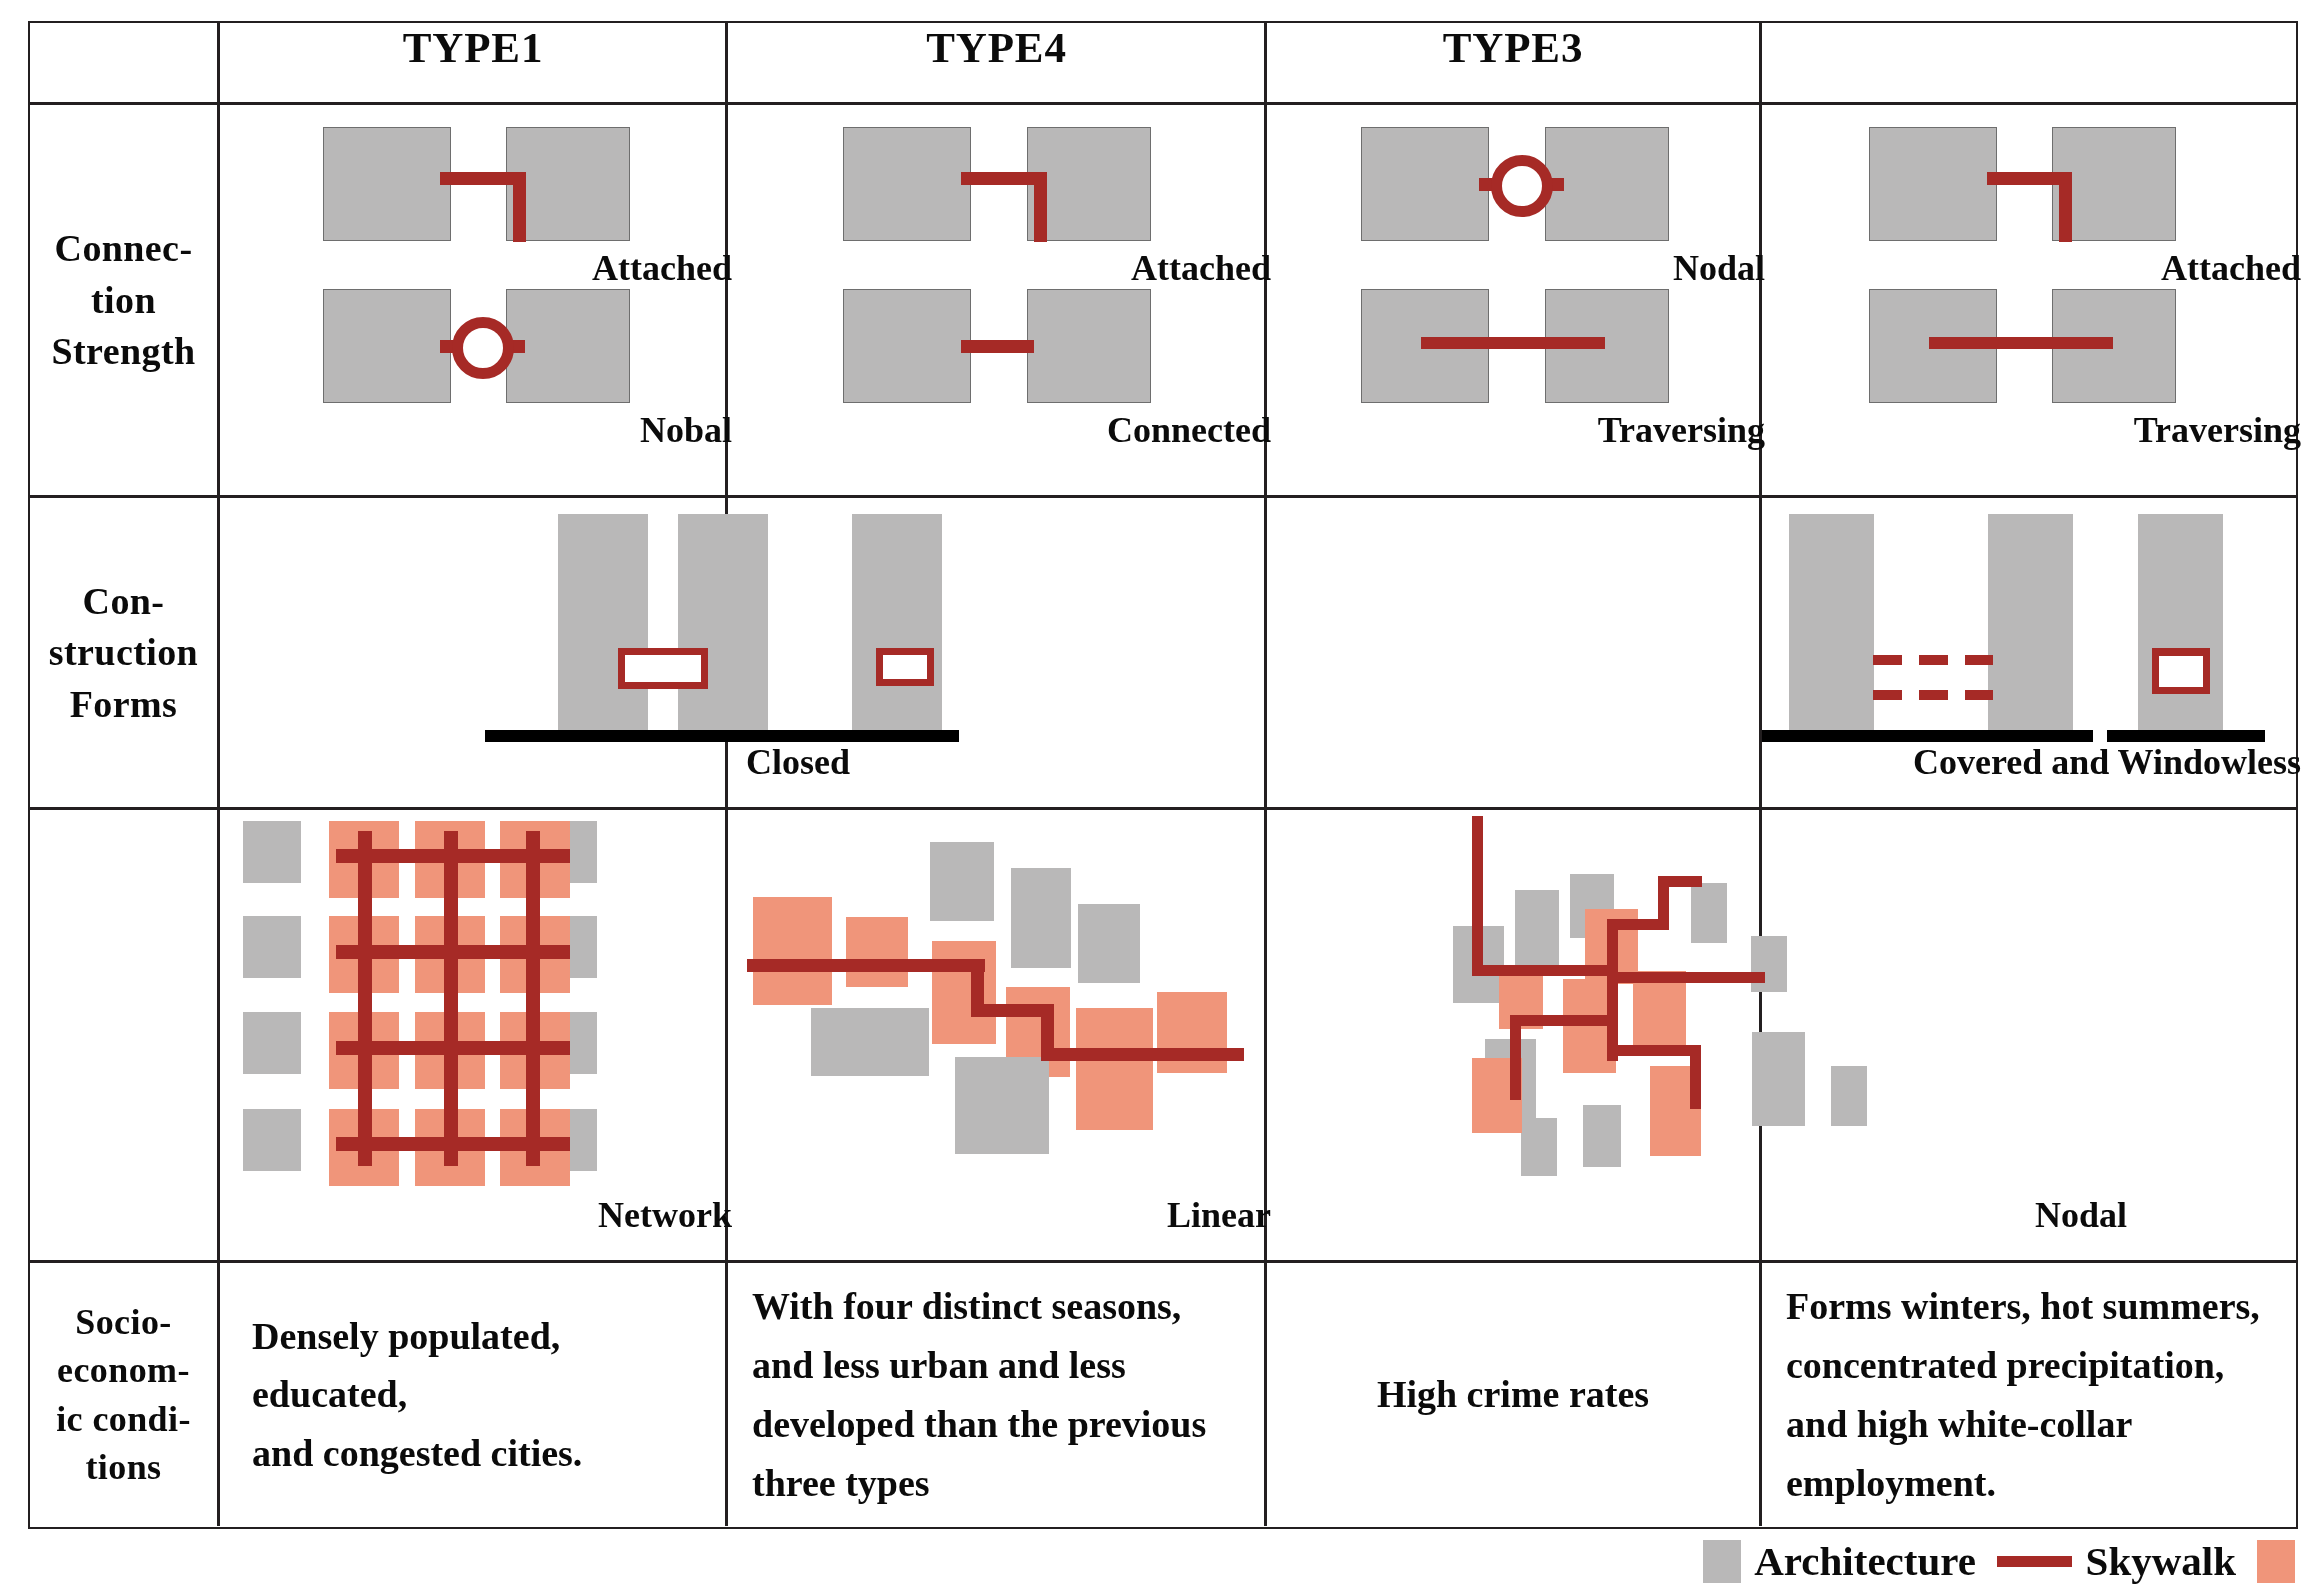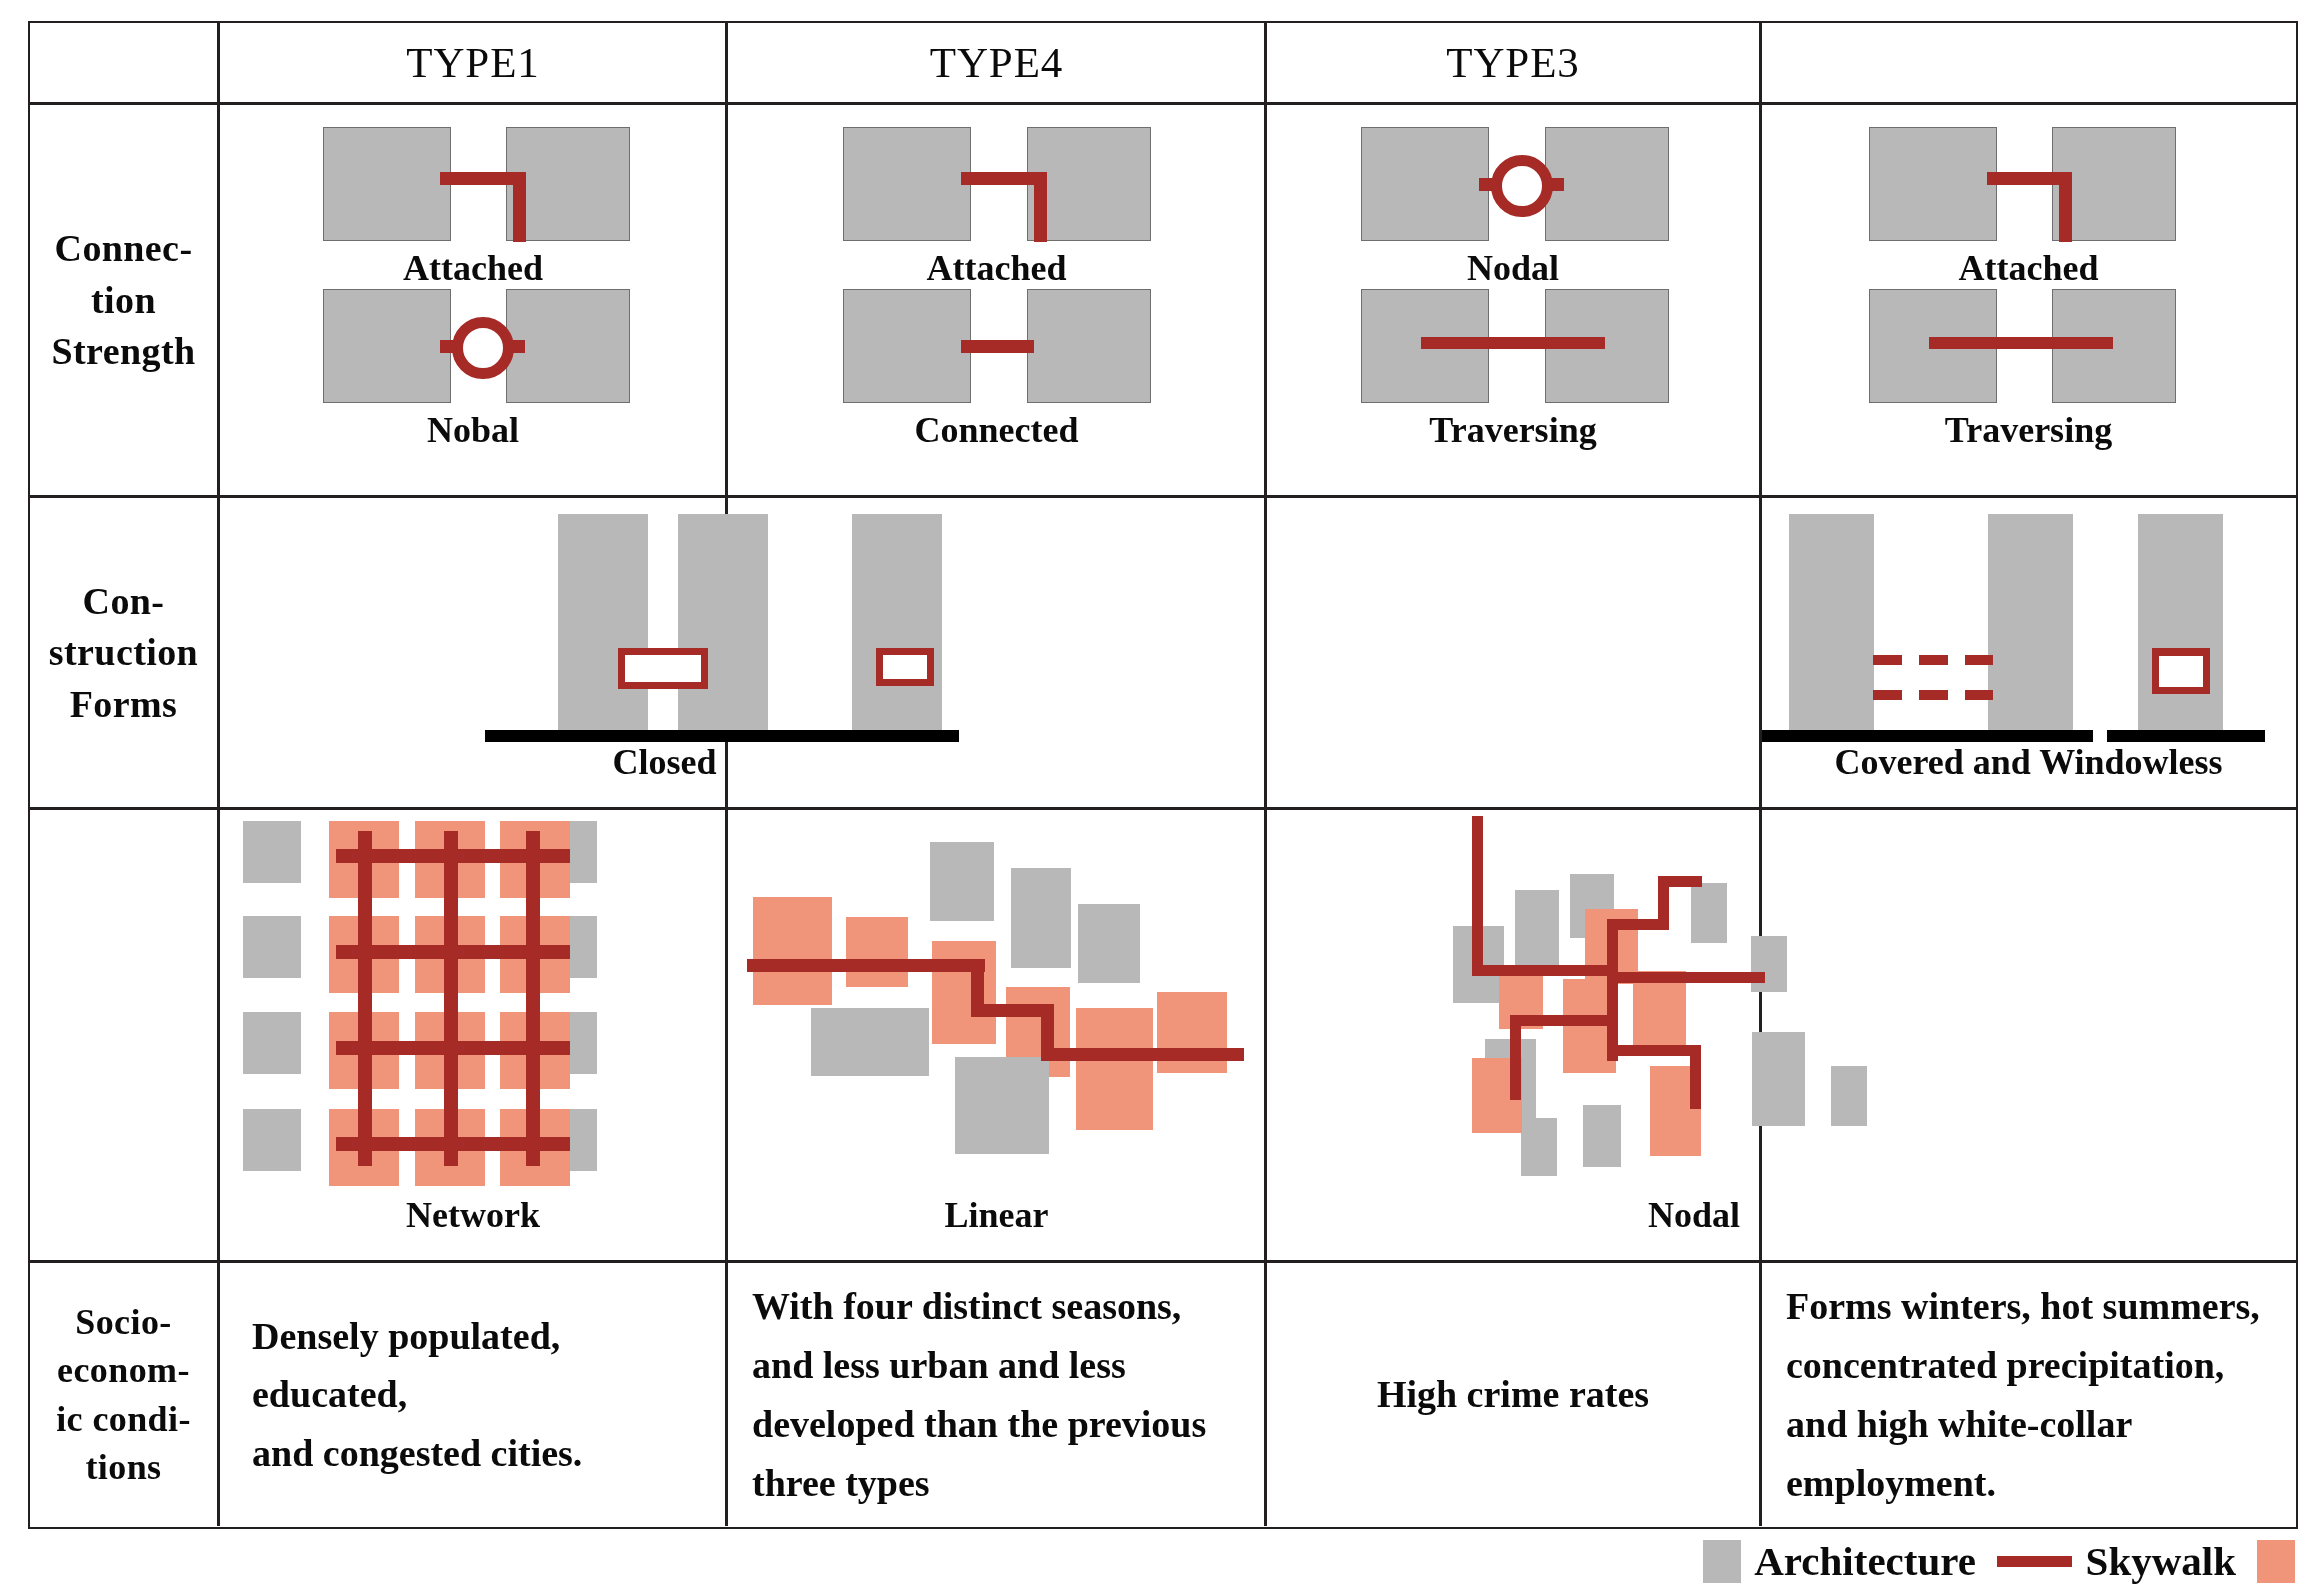--- a/index.html
+++ b/index.html
@@ -12,25 +12,25 @@
   
   .vline{position:absolute;width:2.6px;background:#231f20;}
   .hline{position:absolute;height:2.6px;background:#231f20;left:0;width:100%;}
 
   .cell{position:absolute;box-sizing:border-box;}
 
   .rowlabel{display:flex;align-items:center;justify-content:center;
             text-align:center;font-weight:bold;font-size:38px;line-height:1.35;
             color:#0b0b0b;letter-spacing:0.4px;}
 
-  .colhead{display:flex;align-items:center;justify-content:center;
-           font-weight:normal;font-size:43px;color:#0b0b0b;letter-spacing:0.9px;}
-
-  .caption{position:absolute;text-align:center;font-weight:bold;font-size:36px;
-           color:#0b0b0b;white-space:nowrap;}
+  .colhead{display:flex;justify-content:center;
+           font-weight:bold;font-size:43px;color:#0b0b0b;letter-spacing:0.9px;}
+
+  .caption{position:absolute;text-align:right;font-weight:bold;font-size:36px;
+           color:#0b0b0b;white-space:nowrap;padding-left:6px;}
 
   .bldg{position:absolute;background:#b9b8b8;border:1.7px solid #6e6e6e;box-sizing:border-box;}
   .bldg-nb{position:absolute;background:#b9b8b8;}
   .core{position:absolute;background:#f0957a;}
   .walk{position:absolute;background:#a62a26;}
   .ground{position:absolute;background:#000000;height:12px;}
   .boxout{position:absolute;border:7.7px solid #a62a26;background:#ffffff;box-sizing:border-box;}
   .ring{position:absolute;border:11px solid #a62a26;border-radius:50%;background:#ffffff;box-sizing:border-box;}
 
   .dash{position:absolute;height:9.4px;

